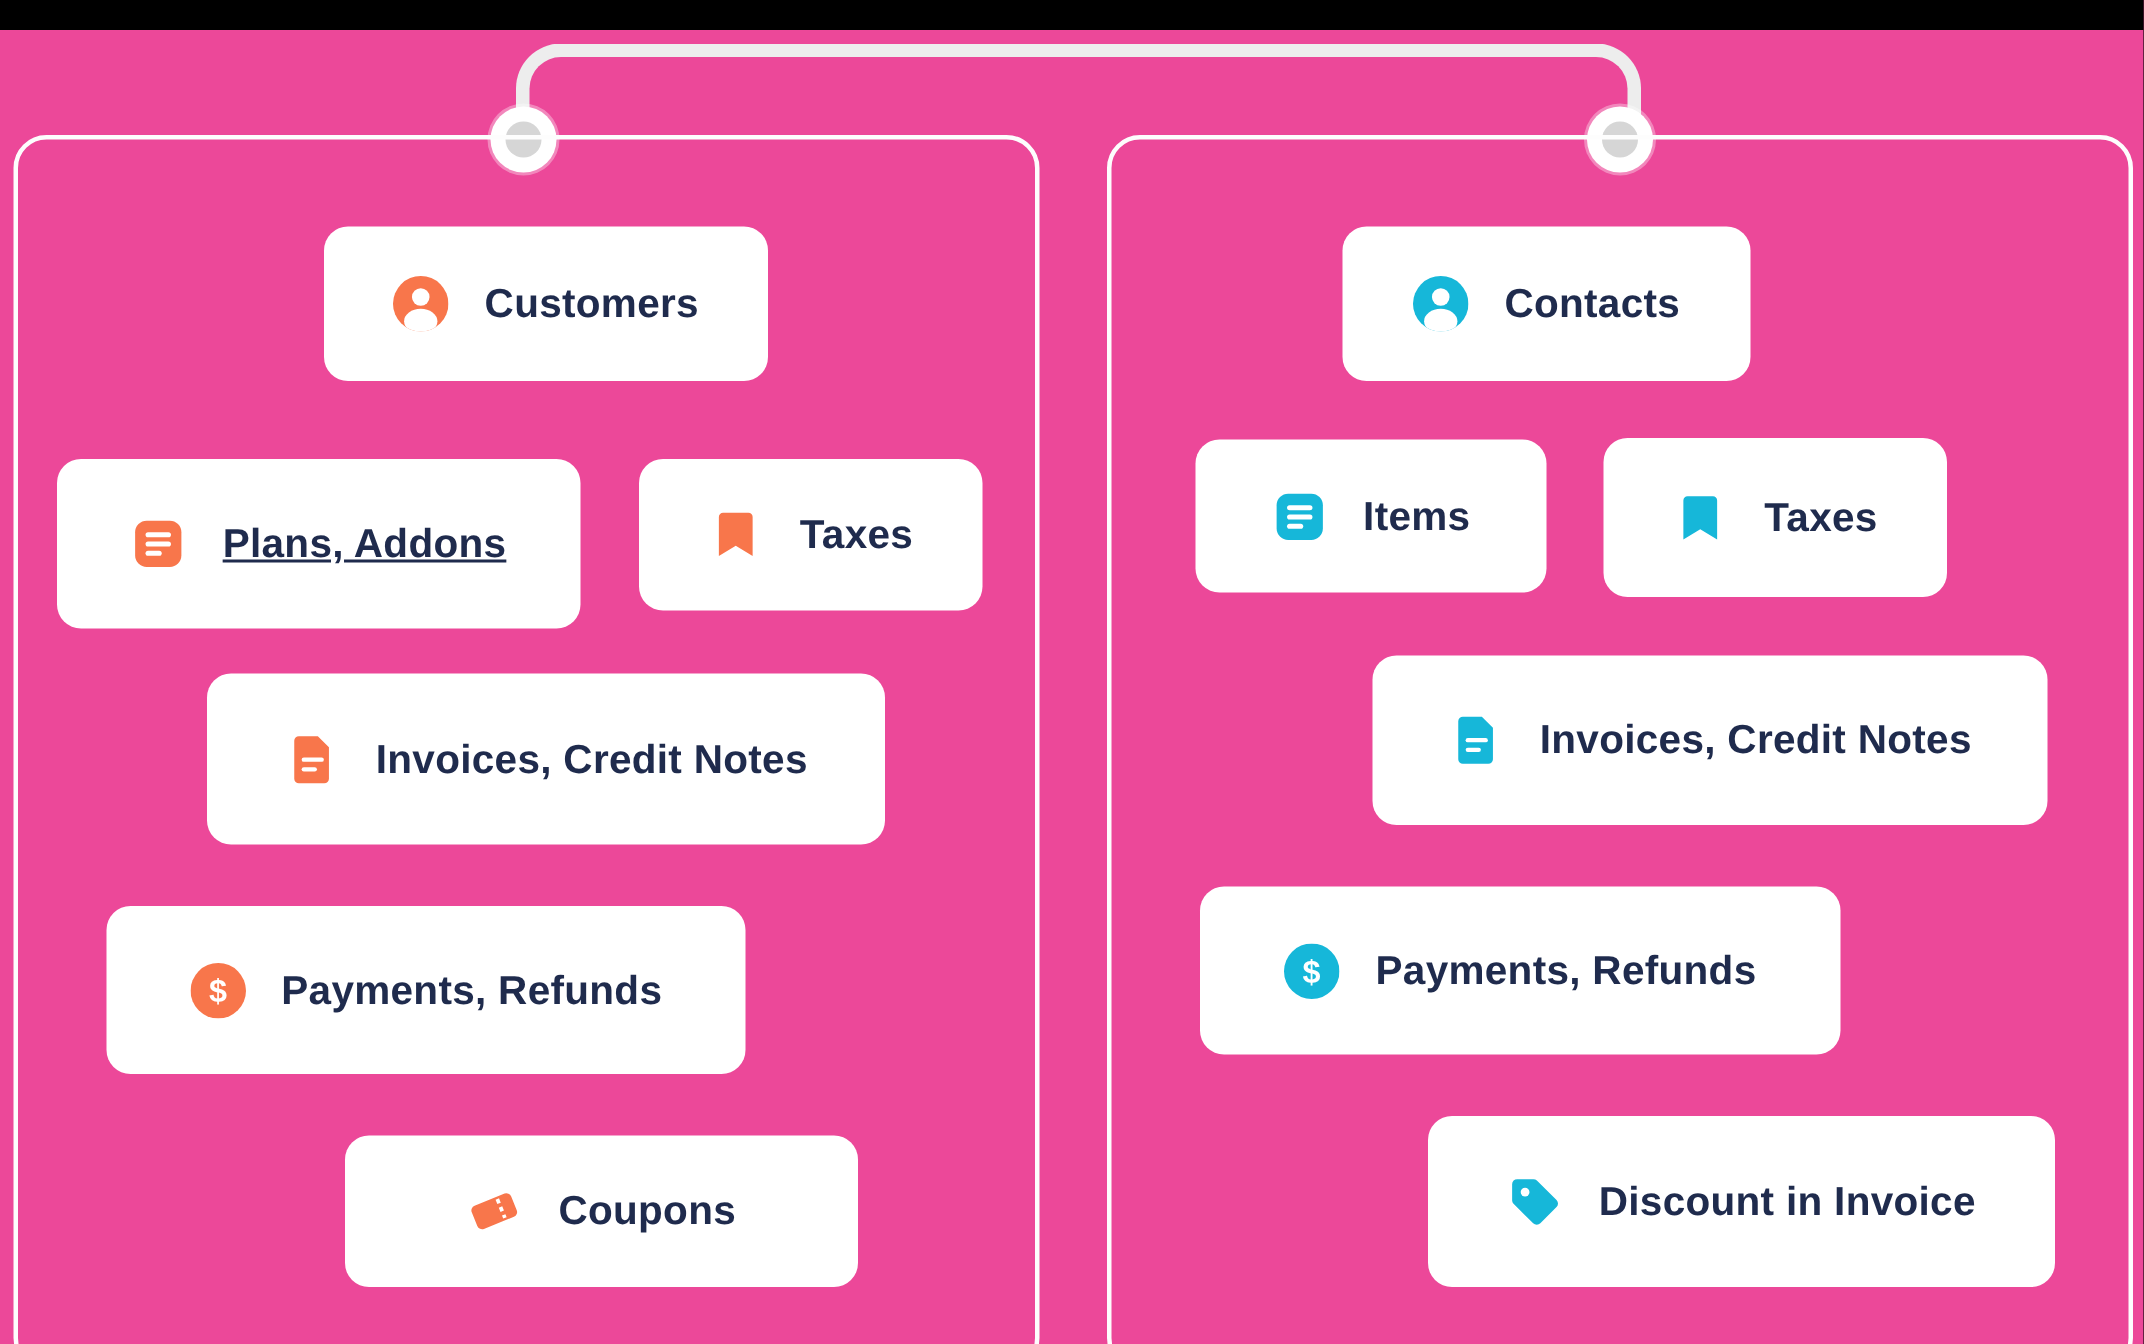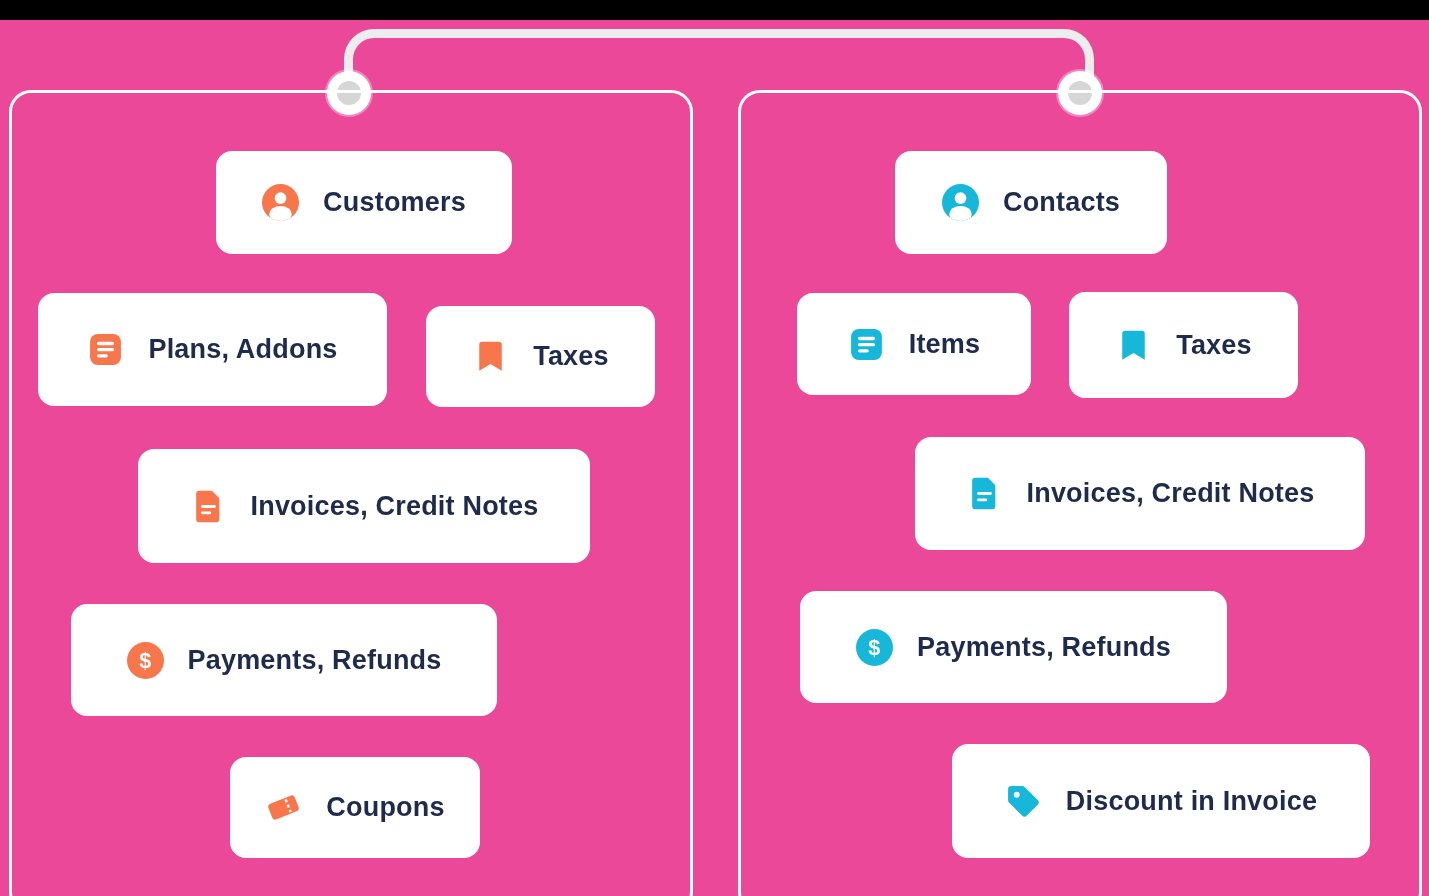--- a/index.html
+++ b/index.html
@@ -80,25 +80,25 @@
     padding: 0 20px;
   }
   .chip-icon { display: inline-flex; width: 37px; height: 37px; flex: 0 0 auto; }
   .chip-icon svg { width: 100%; height: 100%; }
   .accent-orange .chip-icon { color: var(--orange, #f8764b); }
   .accent-cyan   .chip-icon { color: var(--cyan, #16b7d9); }
   .chip-label { white-space: nowrap; }
 
   
   .chip-l1 { left: 216px; top: 131px; width: 296px; height: 103px; }
-  .chip-l2 { left: 38px;  top: 273px; width: 349px; height: 113px; }
+  .chip-l2 { left: 38px;  top: 286px; width: 349px; height: 113px; text-decoration: underline; }
   .chip-l3 { left: 426px; top: 286px; width: 229px; height: 101px; }
   .chip-l4 { left: 138px; top: 429px; width: 452px; height: 114px; }
   .chip-l5 { left: 71px;  top: 584px; width: 426px; height: 112px; }
-  .chip-l6 { left: 230px; top: 737px; width: 250px; height: 101px; }
+  .chip-l6 { left: 230px; top: 737px; width: 342px; height: 101px; }
 
   
   .chip-r1 { left: 895px;  top: 131px; width: 272px; height: 103px; }
   .chip-r2 { left: 797px;  top: 273px; width: 234px; height: 102px; }
   .chip-r3 { left: 1069px; top: 272px; width: 229px; height: 106px; }
   .chip-r4 { left: 915px;  top: 417px; width: 450px; height: 113px; }
   .chip-r5 { left: 800px;  top: 571px; width: 427px; height: 112px; }
   .chip-r6 { left: 952px;  top: 724px; width: 418px; height: 114px; align-items: center; }
 </style>
 </head>

